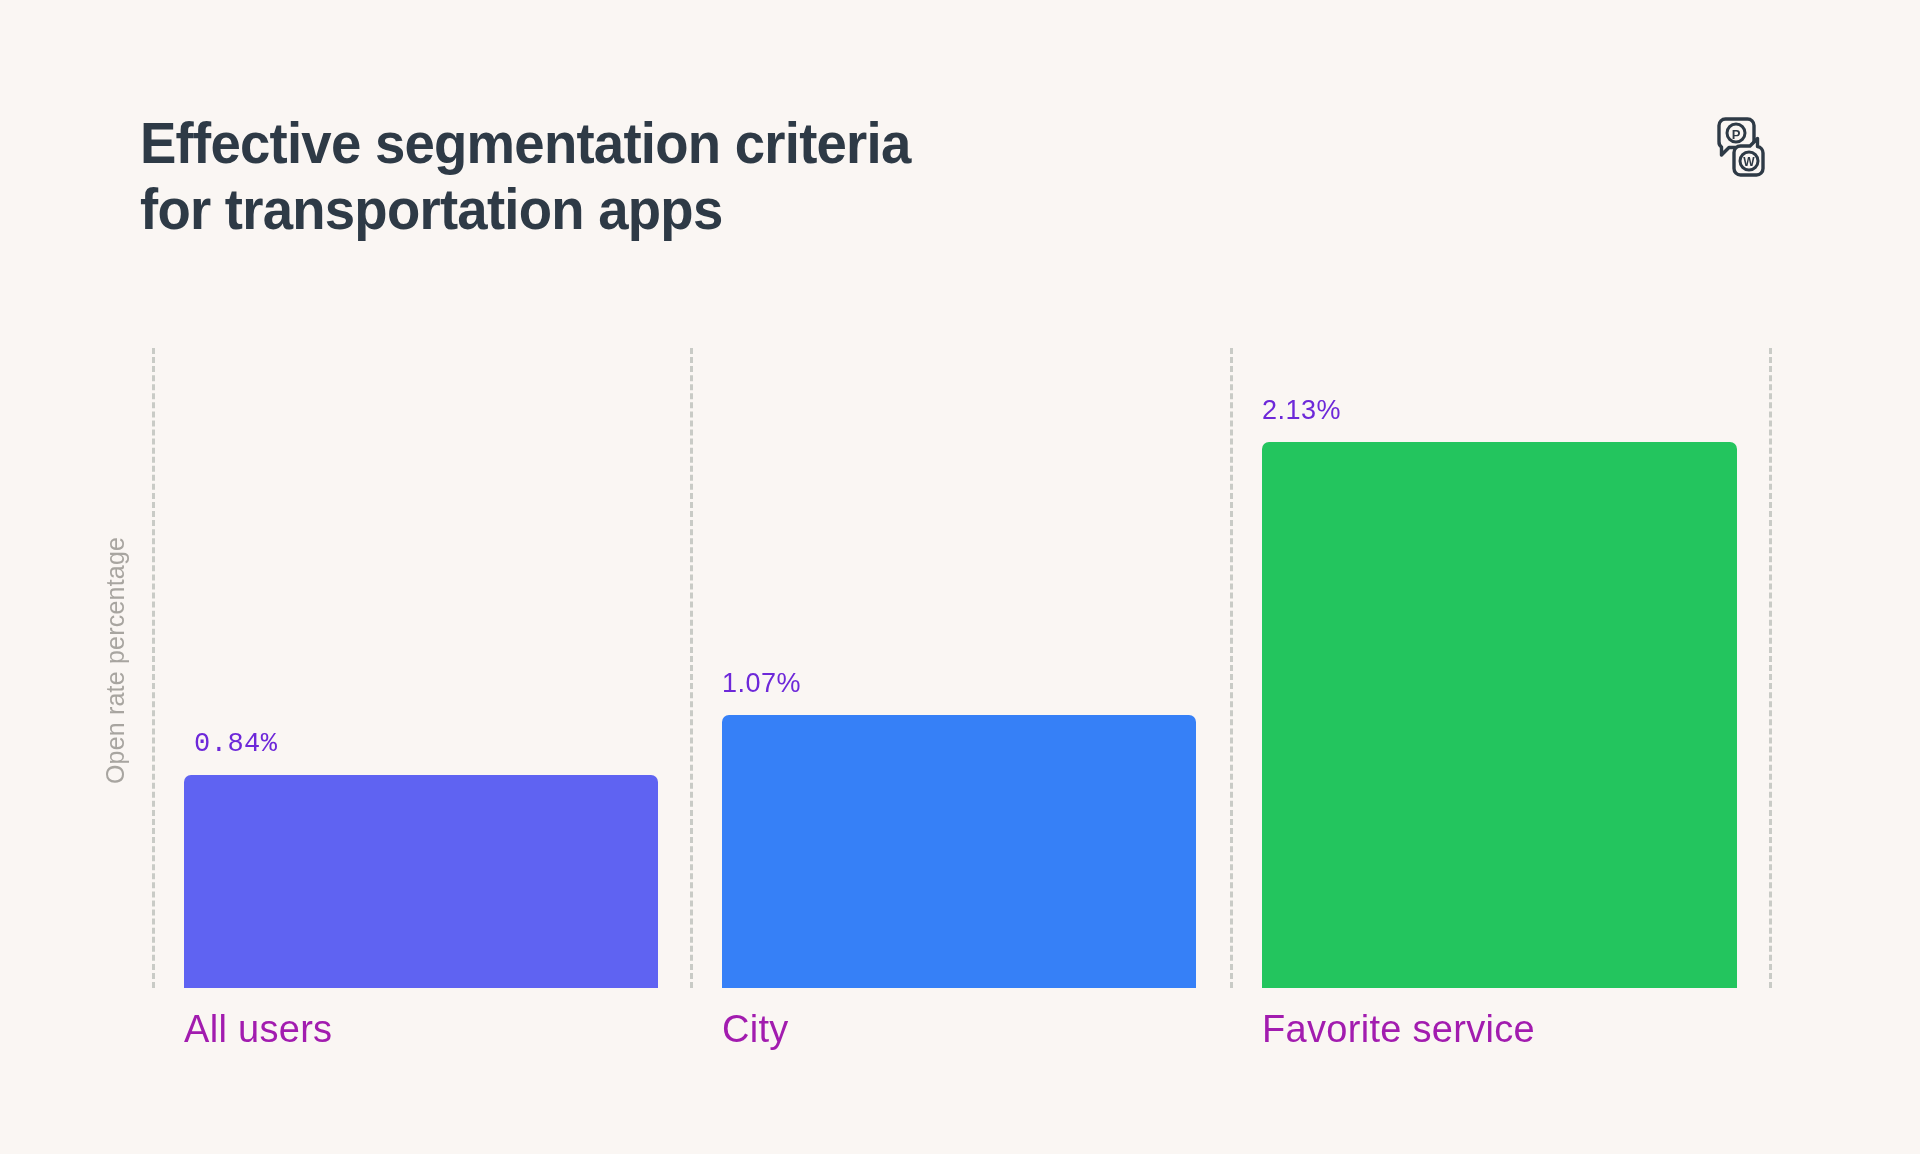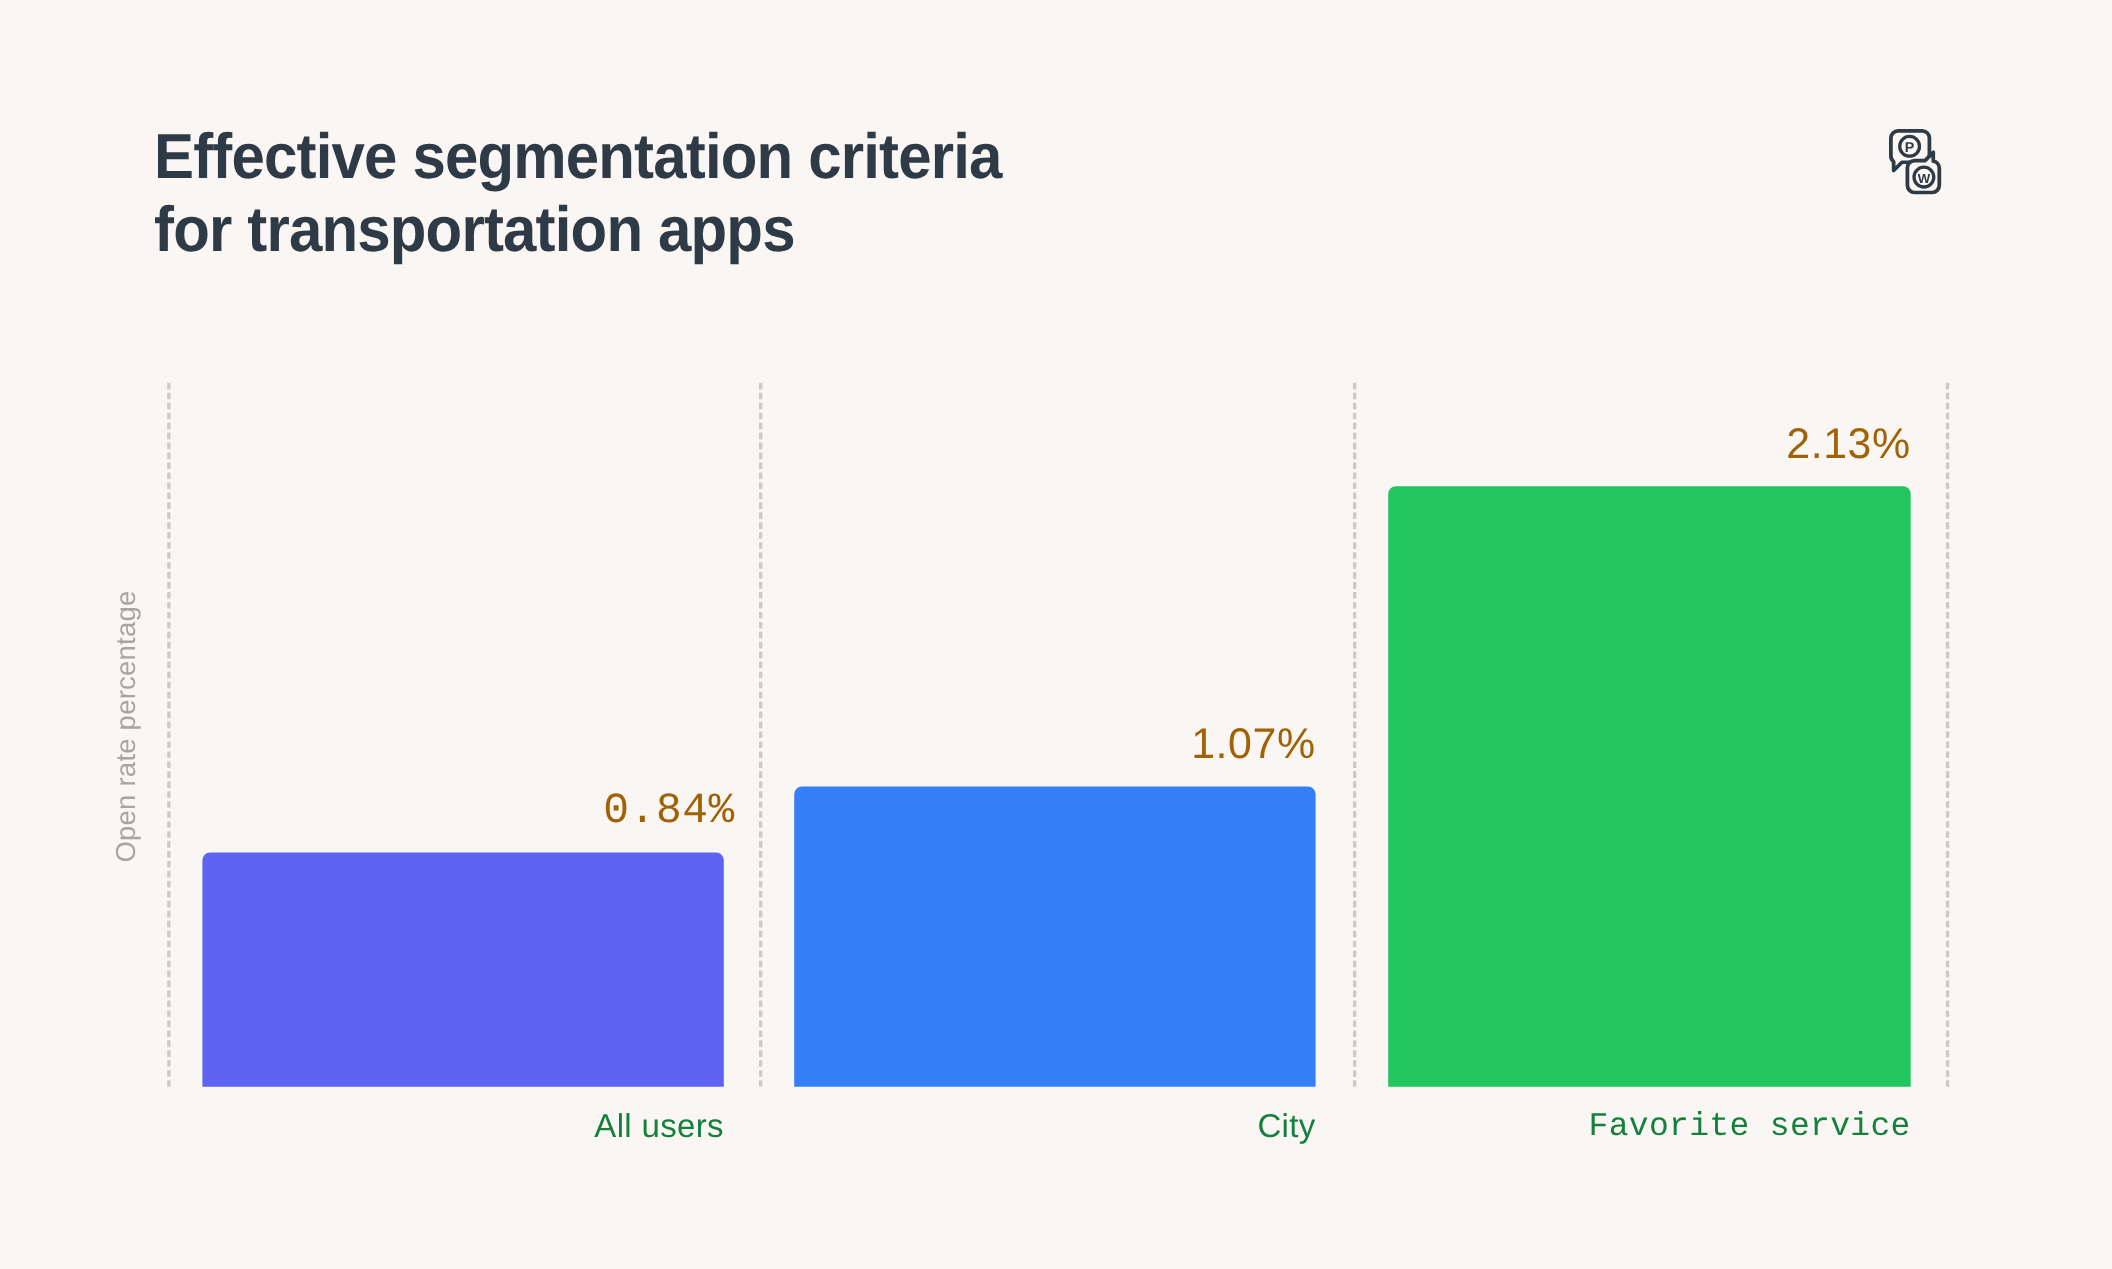--- a/index.html
+++ b/index.html
@@ -115,33 +115,33 @@
   }
 
   .bar {
     position:absolute;
     bottom:0;
     border-radius:7px 7px 0 0;
   }
 
   .bar-value {
     position:absolute;
-    text-align:right;
-    font-size:39px;
-    color:#a16207;
+    text-align:left;
+    font-size:27px;
+    color:#6d28d9;
     letter-spacing:0.5px;
     font-family:"Liberation Sans", sans-serif;
     white-space:nowrap;
   }
 
   .cat-label {
     position:absolute;
-    text-align:right;
-    font-size:30px;
-    color:#15803d;
+    text-align:left;
+    font-size:38px;
+    color:#a21caf;
     letter-spacing:0.3px;
     font-family:"Liberation Sans", sans-serif;
     white-space:nowrap;
   }
 </style>
 </head>
 <body>
 
 <div id="header">
 
@@ -181,16 +181,16 @@
     <div class="bar" style="left:32px;  width:474px; height:213px; background:#5F63F2;"></div>
     <div class="bar" style="left:570px; width:474px; height:273px; background:#3680F7;"></div>
     <div class="bar" style="left:1110px; width:475px; height:546px; background:#23C55E;"></div>
 
     <div class="bar-value" style="left:42px;  width:474px; bottom:229px;font-family:Liberation Mono, monospace;">0.84%</div>
     <div class="bar-value" style="left:570px; width:474px; bottom:289px;margin-top:24px;">1.07%</div>
     <div class="bar-value" style="left:1110px; width:475px; bottom:562px;">2.13%</div>
 
     <div class="cat-label" style="left:32px;  width:474px; top:660px;">All users</div>
     <div class="cat-label" style="left:570px; width:474px; top:660px;">City</div>
-    <div class="cat-label" style="left:1110px; width:475px; top:660px;font-family:Liberation Mono, monospace;">Favorite service</div>
+    <div class="cat-label" style="left:1110px; width:475px; top:660px;">Favorite service</div>
   </div>
 
 </div>
 
 </body></html>

